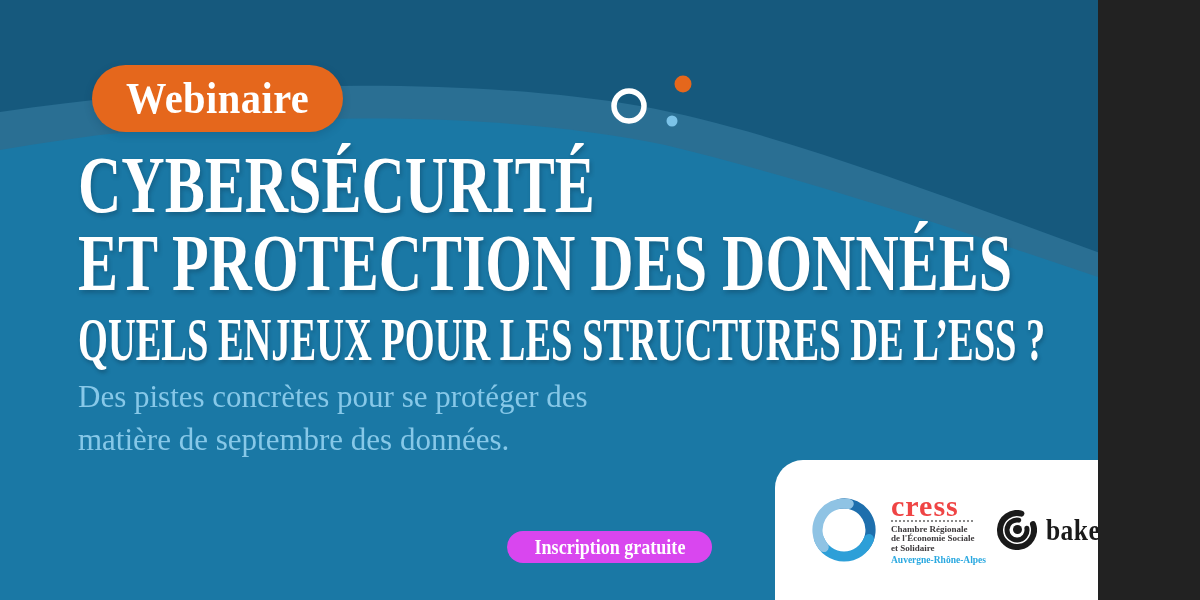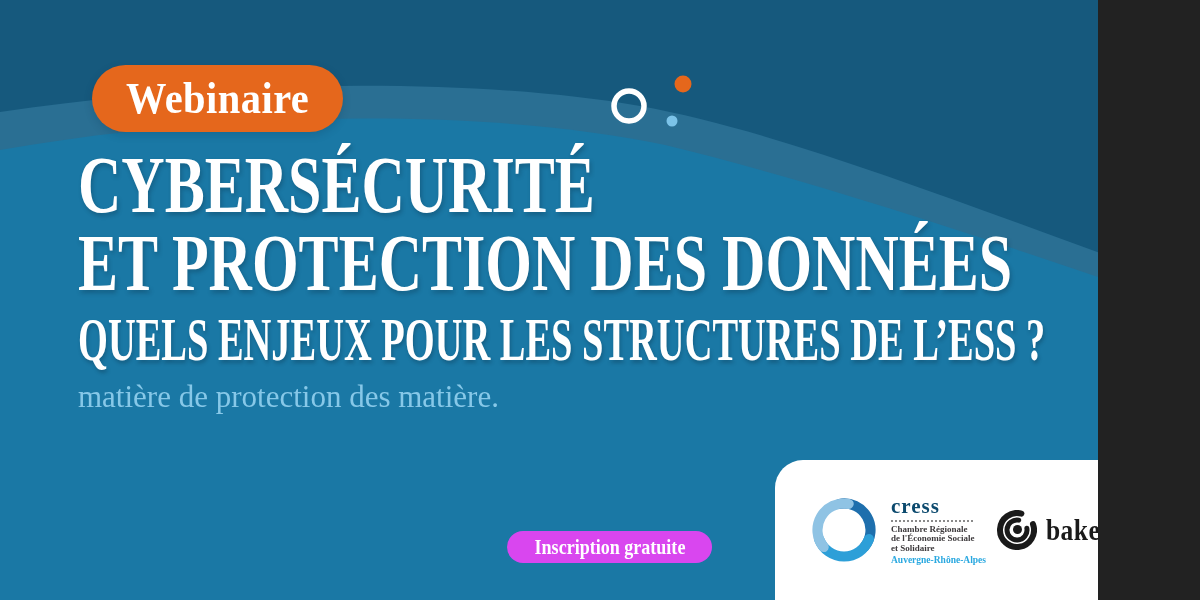--- a/index.html
+++ b/index.html
@@ -62,21 +62,21 @@
   
   .panel{
     position:absolute;left:775px;top:460px;width:425px;height:140px;
     background:#ffffff;border-top-left-radius:28px;
     display:flex;align-items:center;justify-content:space-between;
     padding:0 24px 0 30px;box-sizing:border-box;
   }
   .cress{display:flex;align-items:center;}
   .cress-text{margin-left:8px;width:100px;}
   .cress-name{
-    font-size:21px;font-weight:bold;color:#0c4a6e;line-height:24px;
+    font-size:30px;font-weight:bold;color:#ef4444;line-height:24px;
     letter-spacing:1px;
   }
   .cress-divider{border-top:2px dotted #8a8a8a;margin:2px 0 3px 0;width:82px;}
   .cress-line{font-size:9px;font-weight:bold;color:#3d3a3c;line-height:9.5px;white-space:nowrap;}
   .cress-region{font-size:9.5px;font-weight:bold;color:#29a8e0;line-height:11px;margin-top:2px;white-space:nowrap;}
 
   .bakertilly{display:flex;align-items:center;justify-content:flex-end;}
   .bt-name{
     font-size:30px;font-weight:bold;color:#1a1a1a;margin-left:9px;
     transform:scaleX(.85);transform-origin:left center;letter-spacing:.5px;
@@ -109,21 +109,22 @@
   </div>
 
 
   <h1 class="title">
     <span class="t-big">CYBERSÉCURITÉ</span>
     <span class="t-big">ET PROTECTION DES DONNÉES</span>
     <span class="t-small">QUELS ENJEUX POUR LES STRUCTURES DE L’ESS ?</span>
   </h1>
 
   <p class="desc">
-    <span>matière de protection des matière.</span>
+    <span>Des pistes concrètes pour se protéger des</span>
+    <span>matière de septembre des données.</span>
   </p>
 
   <div class="cta">
     <span>Inscription gratuite</span>
   </div>
 
   <div class="panel">
 
     <div class="cress">
       <svg width="78" height="80" viewBox="0 0 100 100">

